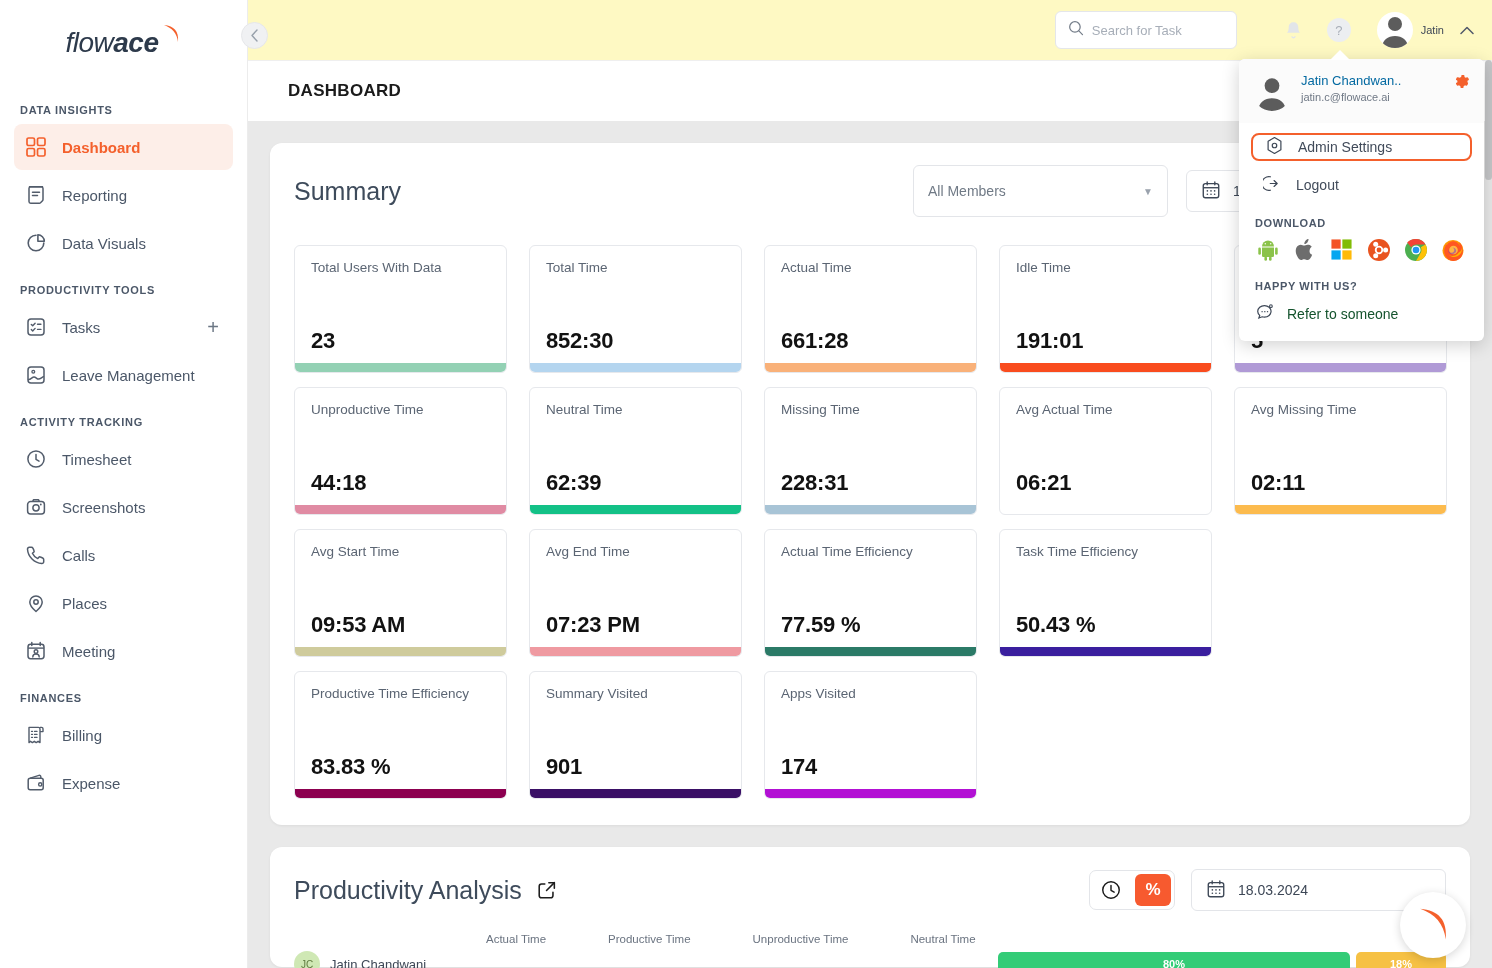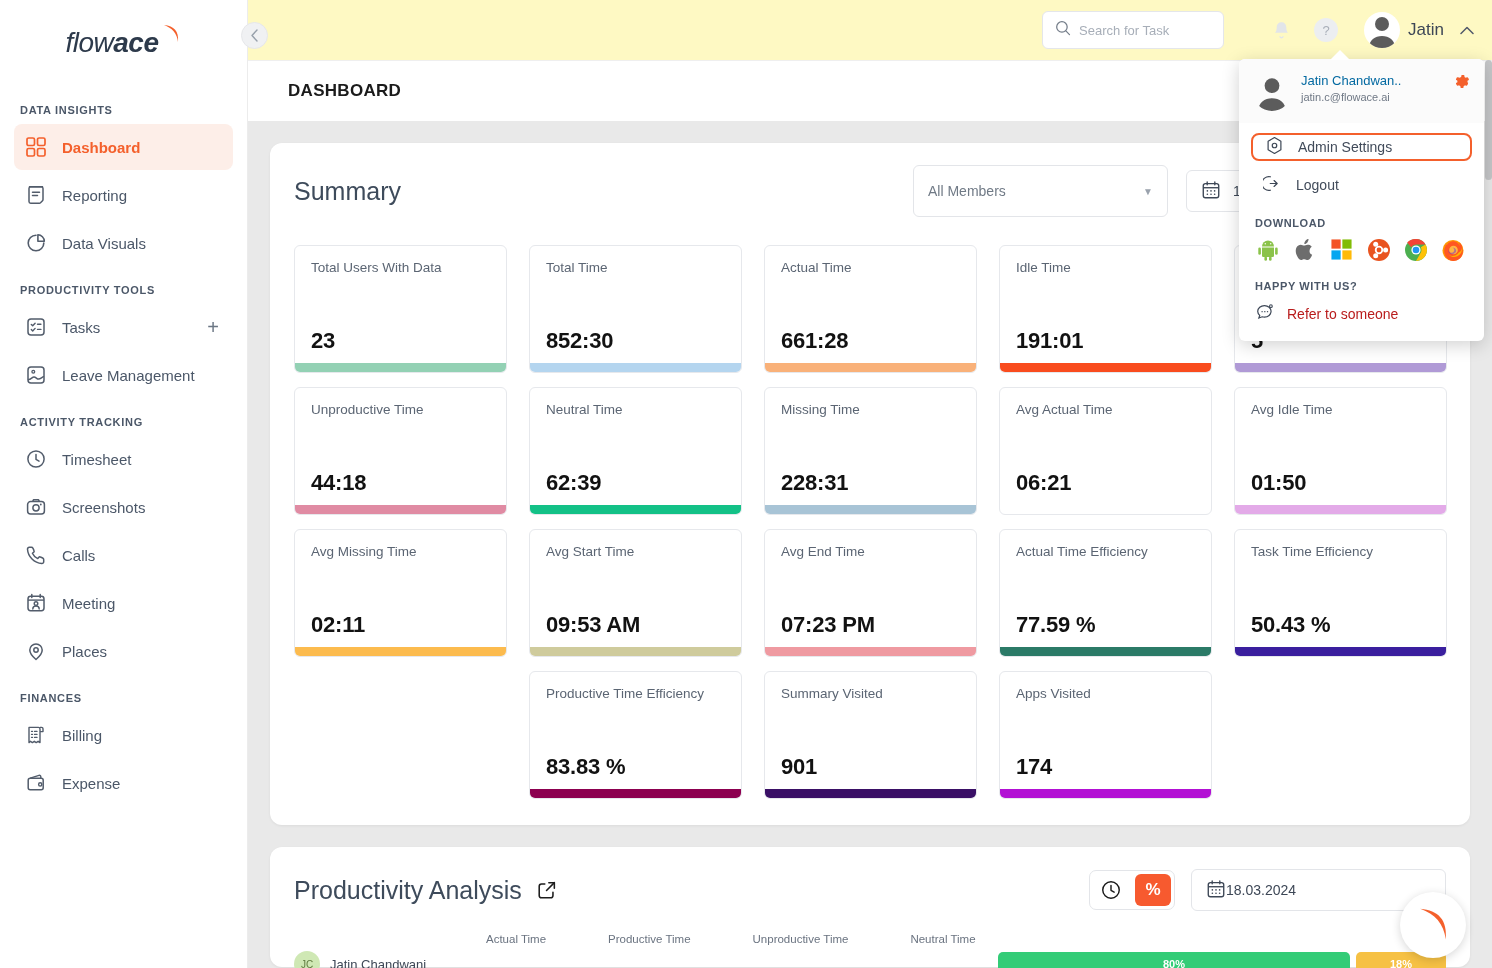--- a/index.html
+++ b/index.html
@@ -70,21 +70,21 @@
   }
   #search-box input::placeholder { color: #a7aeb8; }
   .top-icon { width: 26px; height: 26px; display:flex; align-items:center; justify-content:center; cursor:pointer; }
   #help-badge {
     width: 24px; height: 24px; border-radius: 50%; background: #eceef1;
     color: #a8aeb8; font-size: 13px; display: flex; align-items: center; justify-content: center;
     cursor: pointer; margin-left: 20px;
   }
   #user-chip { display:flex; align-items:center; gap: 8px; margin-left: 26px; cursor: pointer; }
   .avatar-sil { width: 36px; height: 36px; border-radius: 50%; overflow:hidden; display:block; }
-  #user-name { font-size: 17px; color: #3d4756; }
+  #user-name { font-size: 11px; color: #3d4756; }
   #user-caret { color:#51596a; font-size: 13px; margin-left: 8px; }
 
   #page-title-bar {
     height: 61px; background: #fff; display: flex; align-items: center;
     padding-left: 40px; border-top: 1px solid #efefef;
   }
   #page-title { font-size: 17px; font-weight: 700; color: #1b1b1b; letter-spacing: .3px; }
 
   #content { position: absolute; top: 121px; left: 0; right: 0; bottom: 0; overflow: hidden; padding: 0 22px; }
 
@@ -119,21 +119,21 @@
   #prod-panel { margin-top: 22px; padding: 22px 24px 0 24px; height: 120px; position: relative; }
   .prod-head { display:flex; align-items:center; }
   #prod-title { font-size: 25px; color:#3e4b5b; font-weight: 400; }
   #prod-ext { margin-left: 14px; cursor:pointer; display:flex; }
   .prod-controls { margin-left:auto; display:flex; align-items:center; gap: 16px; }
   #toggle-group { display:flex; border: 1px solid #e3e5e9; border-radius: 7px; overflow:hidden; height: 40px; }
   #toggle-group .tg { width: 42px; display:flex; align-items:center; justify-content:center; cursor:pointer; }
   #toggle-group .tg.on { background: #f75a2f; color:#fff; font-weight:700; font-size:17px; border-radius:6px; margin:3px; width:36px; }
   #prod-date {
     width: 255px; height: 42px; border: 1px solid #e3e5e9; border-radius: 6px;
-    display:flex; align-items:center; padding: 0 14px; font-size: 14px; color:#3d4756; cursor:pointer;
+    display:flex; align-items:center; gap: 12px; padding: 0 14px; font-size: 14px; color:#3d4756; cursor:pointer;
   }
   .prod-table-head { display:flex; align-items:center; margin-top: 22px; font-size: 11.5px; color:#6a7380; }
   .prod-user { display:flex; align-items:center; gap:10px; width: 180px; }
   .prod-user .av { width: 26px; height:26px; border-radius:50%; background:#cfe8b4; color:#5e7a3e; font-size:10px; display:flex;align-items:center;justify-content:center; }
   .prod-user .nm { font-size: 13px; color:#3d4756; }
   .prod-cols { display:flex; gap: 62px; margin-left: 12px; }
   .prod-bars { margin-left: auto; display:flex; gap: 6px; align-items:center; }
   .bar-seg { height: 24px; border-radius: 5px; display:flex; align-items:center; justify-content:center; color:#fff; font-size:11px; font-weight:700; }
 
   
@@ -160,21 +160,21 @@
   .um-email { font-size: 11px; color:#6f7885; margin-top: 3px; }
   .um-gear { margin-left:auto; cursor:pointer; }
   .um-item {
     display:flex; align-items:center; gap: 14px; height: 28px; margin: 10px 12px 0 12px;
     padding-left: 12px; font-size: 14px; color:#414b5a; cursor:pointer; border-radius: 8px;
   }
   .um-item.highlight { border: 2px solid #f4602c; }
   .um-section { font-size: 11px; font-weight: 700; letter-spacing:.6px; color:#4b5768; margin: 18px 0 8px 16px; }
   .um-downloads { display:flex; gap: 12px; padding: 0 16px; align-items:center; }
   .um-downloads .dl { width: 25px; height:25px; cursor:pointer; display:flex; align-items:center; justify-content:center; }
-  .um-refer { display:flex; align-items:center; gap:12px; padding: 2px 16px; font-size:14px; color:#b91c1c; cursor:pointer; }
+  .um-refer { display:flex; align-items:center; gap:12px; padding: 2px 16px; font-size:14px; color:#14532d; cursor:pointer; }
 
   
   #vscroll { position:absolute; right:0; top:60px; width:7px; bottom:0; background:transparent; }
   #vscroll .thumb { position:absolute; top:0; width:7px; height: 120px; background:#c5c6c8; border-radius:4px; }
 </style>
 </head>
 <body>
 
 <div id="app">
 
@@ -269,37 +269,37 @@
           <span class="ico" style="color: rgb(82, 92, 107);">
             <svg width="22" height="22" viewBox="0 0 22 22" fill="none">
               <path d="M6.4 3.3c.7 0 1.3.4 1.6 1l1 2.3c.3.6.1 1.3-.4 1.7l-1.2 1a10.6 10.6 0 0 0 5.3 5.3l1-1.2c.4-.5 1.1-.7 1.7-.4l2.3 1c.6.3 1 .9 1 1.6v2.1c0 1-.8 1.9-1.9 1.8C9.3 19 3 12.7 2.5 5.2c-.1-1 .8-1.9 1.8-1.9h2.1Z" stroke="currentColor" stroke-width="1.5" stroke-linejoin="round"></path>
             </svg>
           </span>
           <span>Calls</span>
         </div>
         <div class="nav-item">
           <span class="ico" style="color: rgb(82, 92, 107);">
             <svg width="22" height="22" viewBox="0 0 22 22" fill="none">
+              <path d="M11 19.5s6.2-5 6.2-9.4a6.2 6.2 0 1 0-12.4 0c0 4.4 6.2 9.4 6.2 9.4Z" stroke="currentColor" stroke-width="1.5" stroke-linejoin="round"></path>
+              <circle cx="11" cy="10" r="2.2" stroke="currentColor" stroke-width="1.5"></circle>
+            </svg>
+          </span>
+          <span>Places</span>
+        </div>
+        <div class="nav-item">
+          <span class="ico" style="color: rgb(82, 92, 107);">
+            <svg width="22" height="22" viewBox="0 0 22 22" fill="none">
               <rect x="3" y="4.3" width="16" height="14.4" rx="2.6" stroke="currentColor" stroke-width="1.5"></rect>
               <path d="M3 8.1h16" stroke="currentColor" stroke-width="1.4"></path>
               <path d="M6.8 2.6v3M15.2 2.6v3" stroke="currentColor" stroke-width="1.5" stroke-linecap="round"></path>
               <circle cx="11" cy="11.6" r="1.8" stroke="currentColor" stroke-width="1.4"></circle>
               <path d="M7.8 17c0-1.9 1.4-3 3.2-3s3.2 1.1 3.2 3" stroke="currentColor" stroke-width="1.4" stroke-linecap="round"></path>
             </svg>
           </span>
           <span>Meeting</span>
-        </div>
-        <div class="nav-item">
-          <span class="ico" style="color: rgb(82, 92, 107);">
-            <svg width="22" height="22" viewBox="0 0 22 22" fill="none">
-              <path d="M11 19.5s6.2-5 6.2-9.4a6.2 6.2 0 1 0-12.4 0c0 4.4 6.2 9.4 6.2 9.4Z" stroke="currentColor" stroke-width="1.5" stroke-linejoin="round"></path>
-              <circle cx="11" cy="10" r="2.2" stroke="currentColor" stroke-width="1.5"></circle>
-            </svg>
-          </span>
-          <span>Places</span>
         </div>
         <div class="nav-section-title">FINANCES</div>
         <div class="nav-item">
           <span class="ico" style="color: rgb(82, 92, 107);">
             <svg width="22" height="22" viewBox="0 0 22 22" fill="none">
               <path d="M4 3.4h9.4c.9 0 1.6.7 1.6 1.6v13.6l-1.9-1.3-1.9 1.3-1.9-1.3L7.4 18.6l-1.9-1.3L4 18.6V3.4Z" stroke="currentColor" stroke-width="1.4" stroke-linejoin="round"></path>
               <path d="M15 3.4h1.6c.8 0 1.4.6 1.4 1.4v2.8h-3" stroke="currentColor" stroke-width="1.4" stroke-linejoin="round"></path>
               <path d="M6.5 7.4h1M9.5 7.4h2.5M6.5 10.4h1M9.5 10.4h2.5M6.5 13.4h1M9.5 13.4h2.5" stroke="currentColor" stroke-width="1.3" stroke-linecap="round"></path>
             </svg>
           </span>
@@ -433,25 +433,20 @@
             </div>
             <div class="card">
               <div class="card-label">Missing Time</div>
               <div class="card-value">228:31</div>
               <div class="card-bar" style="background: rgb(168, 196, 214);"></div>
             </div>
             <div class="card">
               <div class="card-label">Avg Actual Time</div>
               <div class="card-value">06:21</div>
               <div class="card-bar"></div>
-            </div>
-            <div class="card">
-              <div class="card-label">Avg Idle Time</div>
-              <div class="card-value">01:50</div>
-              <div class="card-bar" style="background: rgb(227, 170, 232);"></div>
             </div>
             <div class="card">
               <div class="card-label">Avg Missing Time</div>
               <div class="card-value">02:11</div>
               <div class="card-bar" style="background: rgb(252, 187, 78);"></div>
             </div>
             <div class="card">
               <div class="card-label">Avg Start Time</div>
               <div class="card-value">09:53 AM</div>
               <div class="card-bar" style="background: rgb(207, 203, 156);"></div>

